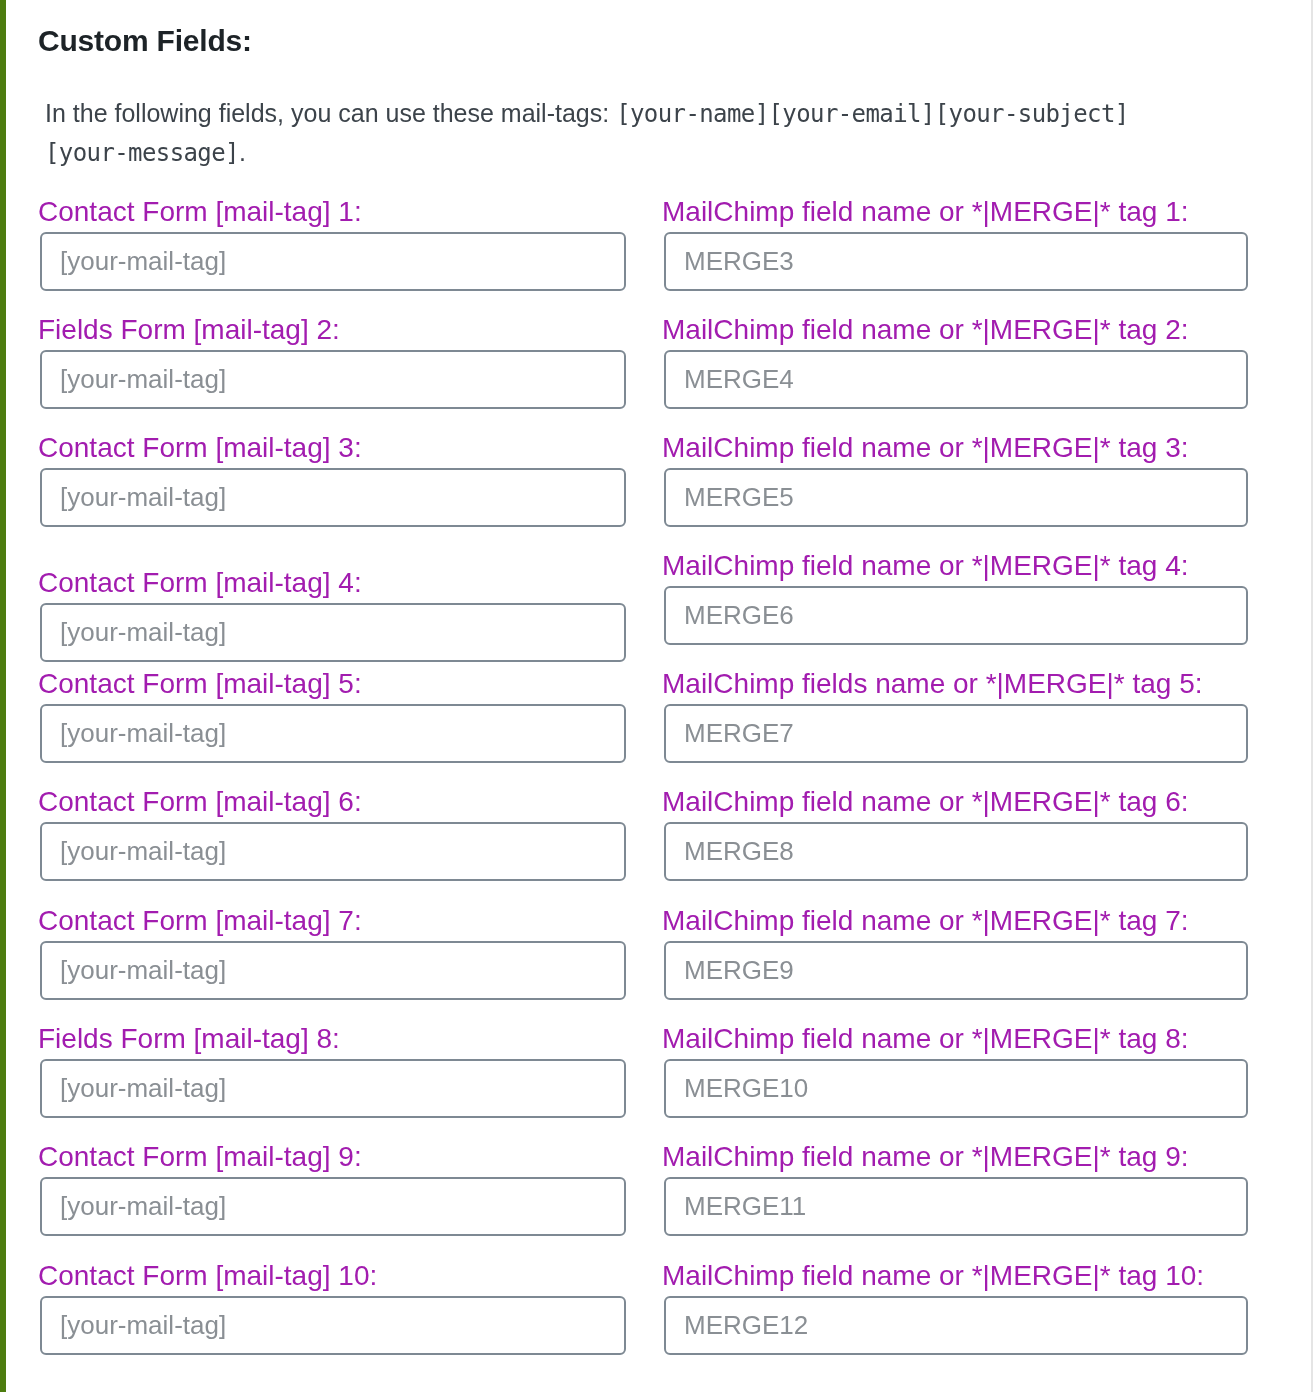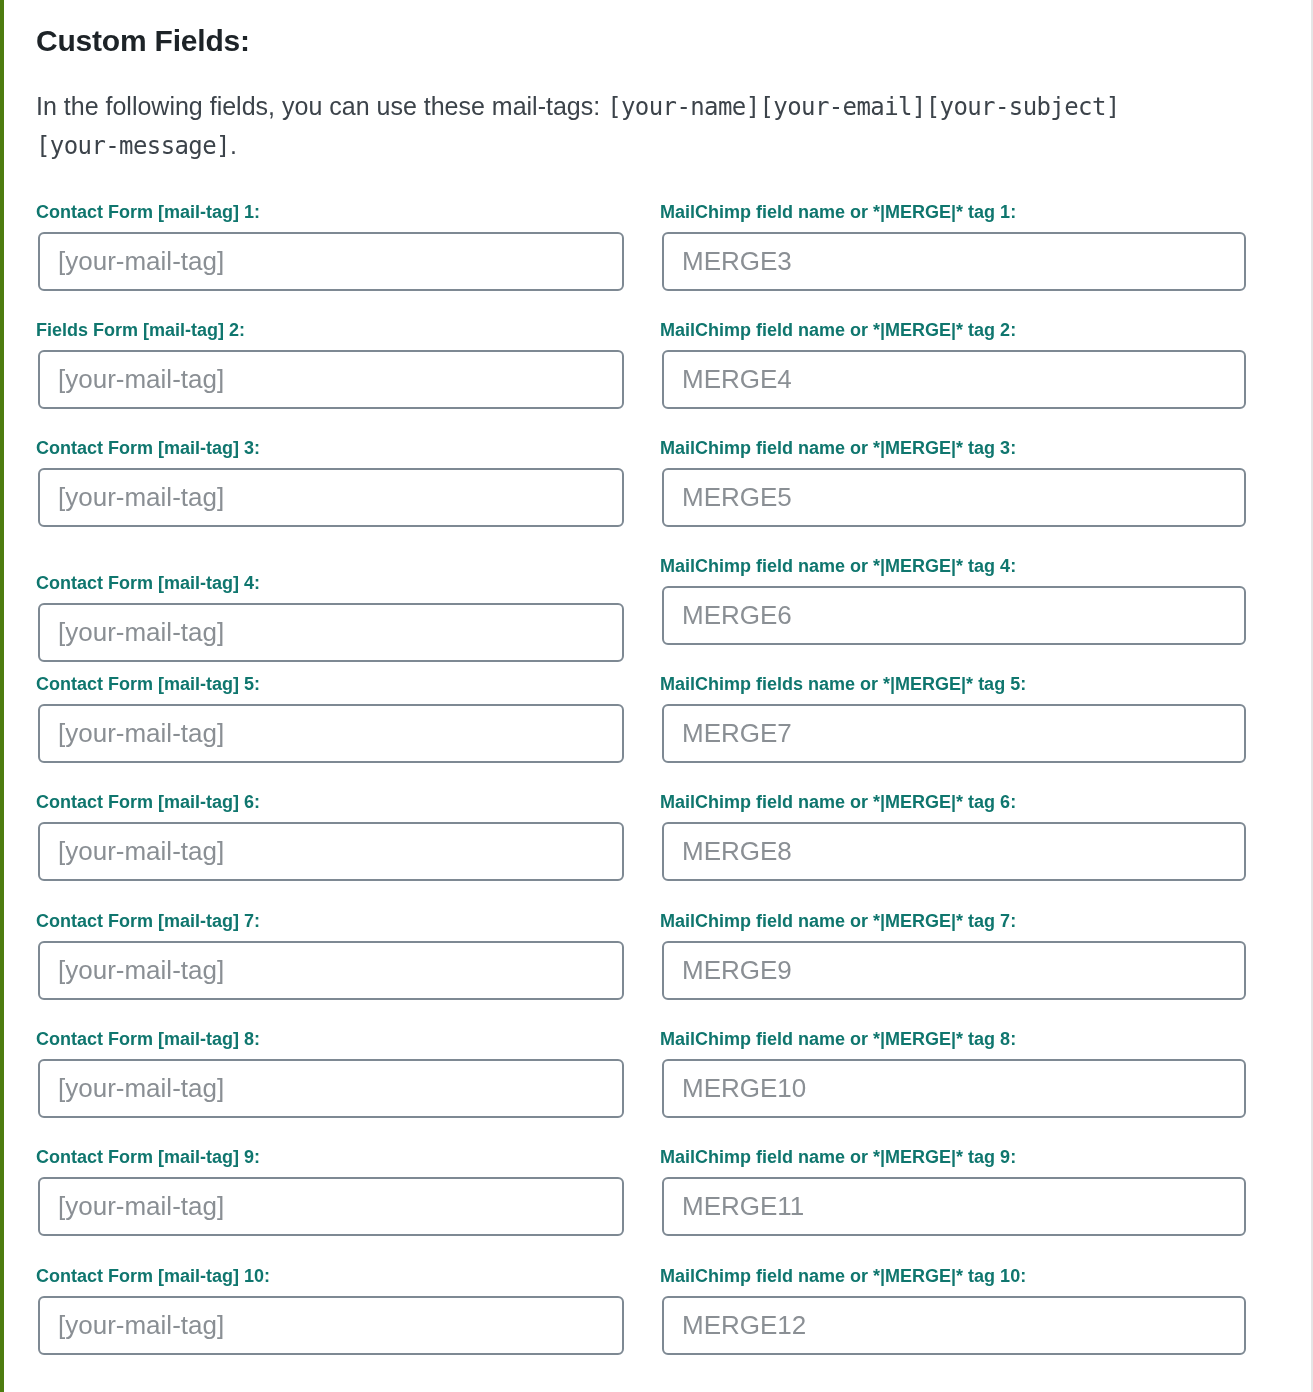--- a/index.html
+++ b/index.html
@@ -6,49 +6,48 @@
     body {
       width: 1313px; height: 1392px; overflow: hidden;
       background: #ffffff;
       font-family: "Liberation Sans", sans-serif;
       color: #3c434a;
       position: relative;
     }
     .frame {
       position: absolute; left: 0; top: 0; width: 1313px; height: 1392px;
       box-sizing: border-box;
-      border-left: 4px solid #4d7c0f;
+      border-left: 6px solid #4d7c0f;
       border-right: 2px solid #e5e5e5;
     }
     .heading {
       position: absolute; left: 32px; top: 24px;
       margin: 0;
       font-size: 30px; font-weight: bold; color: #1d2327;
       letter-spacing: -0.2px;
     }
     .desc {
       position: absolute; left: 32px; top: 87px; width: 1100px;
-      margin: 0;
+      margin: 7px;
       font-size: 25px; line-height: 38px; color: #3c434a;
     }
     .desc code {
       font-family: "DejaVu Sans Mono", monospace;
       font-size: 24px; color: #3c434a;
       letter-spacing: -0.6px;
     }
     .grid {
       position: absolute; left: 0; top: 0;
     }
     .field { position: absolute; }
     .field label {
       display: block;
-      font-size: 18px; color: #0f766e; white-space: nowrap;
+      font-size: 28px; color: #a21caf; white-space: nowrap;
       height: 34px; line-height: 34px;
       margin-left: -1px;
-      font-weight: bold;
     }
     .field input {
       position: absolute; top: 37px; left: 1px;
       width: 586px; height: 59px;
       box-sizing: border-box;
       border: 2px solid #7e8993;
       border-radius: 6px;
       background: #fff;
       padding: 4px 18px;
       font-family: "Liberation Sans", sans-serif;
@@ -124,21 +123,21 @@
     <div class="field left" style="left:33px; top:904px;">
       <label>Contact Form [mail-tag] 7:</label>
       <input type="text" placeholder="[your-mail-tag]" style="">
     </div>
     <div class="field right" style="left:657px; top:904px;">
       <label>MailChimp field name or *|MERGE|* tag 7:</label>
       <input type="text" placeholder="MERGE9" style="">
     </div>
 
     <div class="field left" style="left:33px; top:1022px;">
-      <label>Contact Form [mail-tag] 8:</label>
+      <label>Fields Form [mail-tag] 8:</label>
       <input type="text" placeholder="[your-mail-tag]" style="">
     </div>
     <div class="field right" style="left:657px; top:1022px;">
       <label>MailChimp field name or *|MERGE|* tag 8:</label>
       <input type="text" placeholder="MERGE10" style="">
     </div>
 
     <div class="field left" style="left:33px; top:1140px;">
       <label>Contact Form [mail-tag] 9:</label>
       <input type="text" placeholder="[your-mail-tag]" style="">

